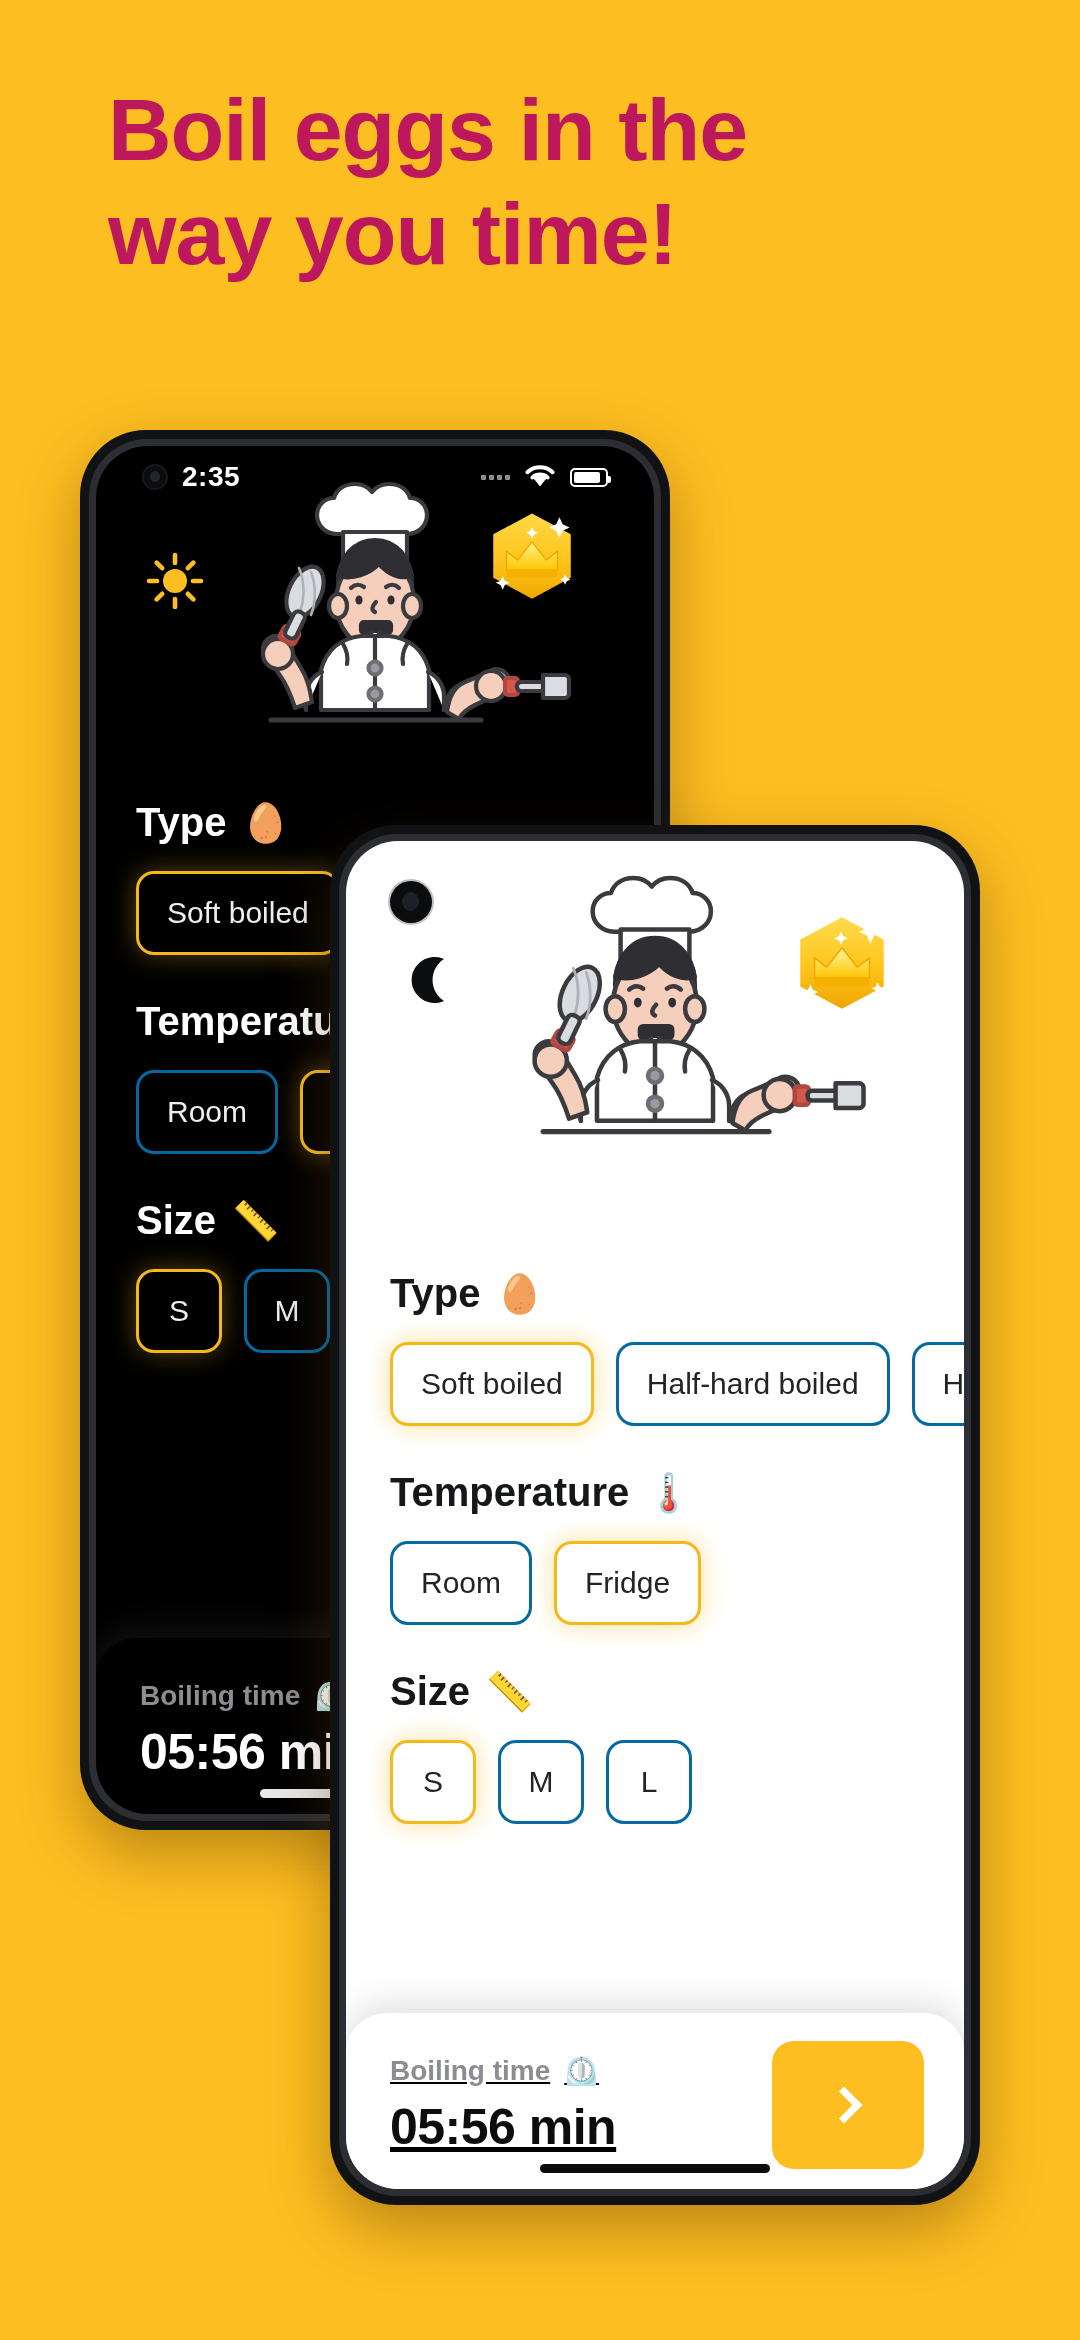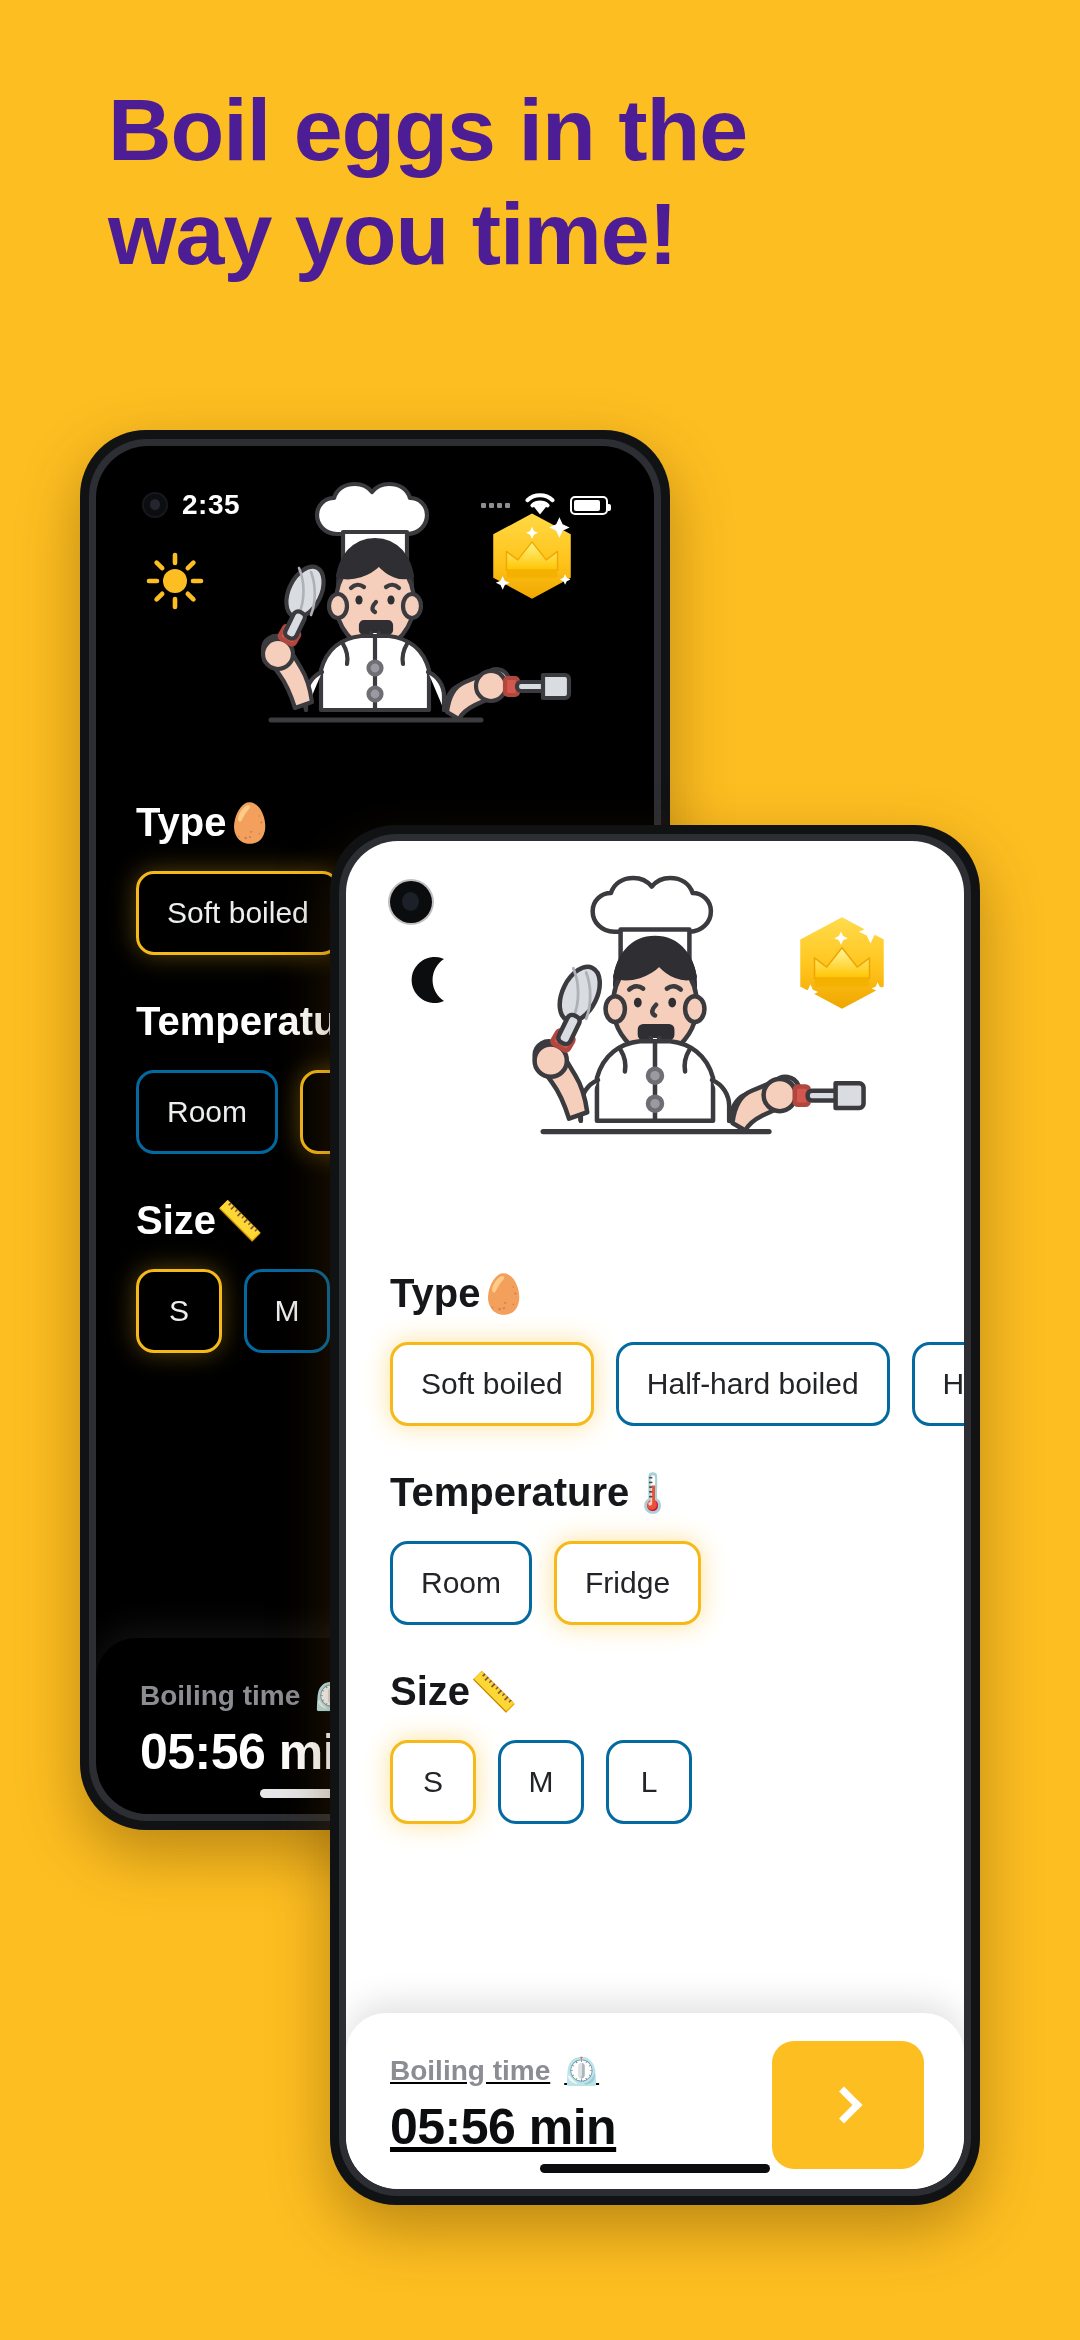--- a/index.html
+++ b/index.html
@@ -8,21 +8,21 @@
     overflow:hidden;
     font-family:"Liberation Sans", sans-serif;
   }
   body { background:#FDBE21; position:relative; }
 
   
   .headline {
     position:absolute;
     left:108px; top:78px;
     width:860px;
-    color:#4c1d95;
+    color:#be185d;
     font-size:88px;
     font-weight:700;
     line-height:1.18;
     letter-spacing:-1px;
   }
   .headline .ln { display:block; white-space:nowrap; }
 
   
   .phone {
     position:absolute;
@@ -60,21 +60,20 @@
   }
   #phone-front .screen { background:#ffffff; }
 
   
   .statusbar {
     position:absolute; left:0; top:0;
     width:100%; height:62px;
     display:flex; align-items:center;
     padding:0 46px;
     color:#fff;
-    margin-top:28px;
   }
   .sb-hole {
     width:26px; height:26px; border-radius:50%;
     background:#0c0d10;
     box-shadow:inset 0 0 0 2px #17181c;
     position:relative; flex:0 0 auto;
   }
   .sb-hole::after {
     content:""; position:absolute; left:8px; top:7px;
     width:10px; height:11px; border-radius:50%;
@@ -124,21 +123,21 @@
   .chef { position:absolute; left:50%; transform:translateX(-50%); }
   #phone-back .chef  { top:26px;  width:400px; }
   #phone-front .chef { top:24px;  width:430px; }
   .chef svg { width:100%; display:block; }
 
   
   .content { padding:0 44px; position:relative; }
   #phone-back .content { padding:0 40px; }
 
   .sec-title {
-    display:flex; align-items:center; 
+    display:flex; align-items:center; gap:16px;
     font-size:40px; font-weight:700;
     margin-bottom:26px;
     white-space:nowrap;
   }
   #phone-back .sec-title  { color:#ffffff; }
   #phone-front .sec-title { color:#16171a; }
   .sec-title .emo { font-size:38px; line-height:1; }
 
   .chip-row { display:flex; gap:22px; margin-bottom:44px; white-space:nowrap; }
   .chip {

